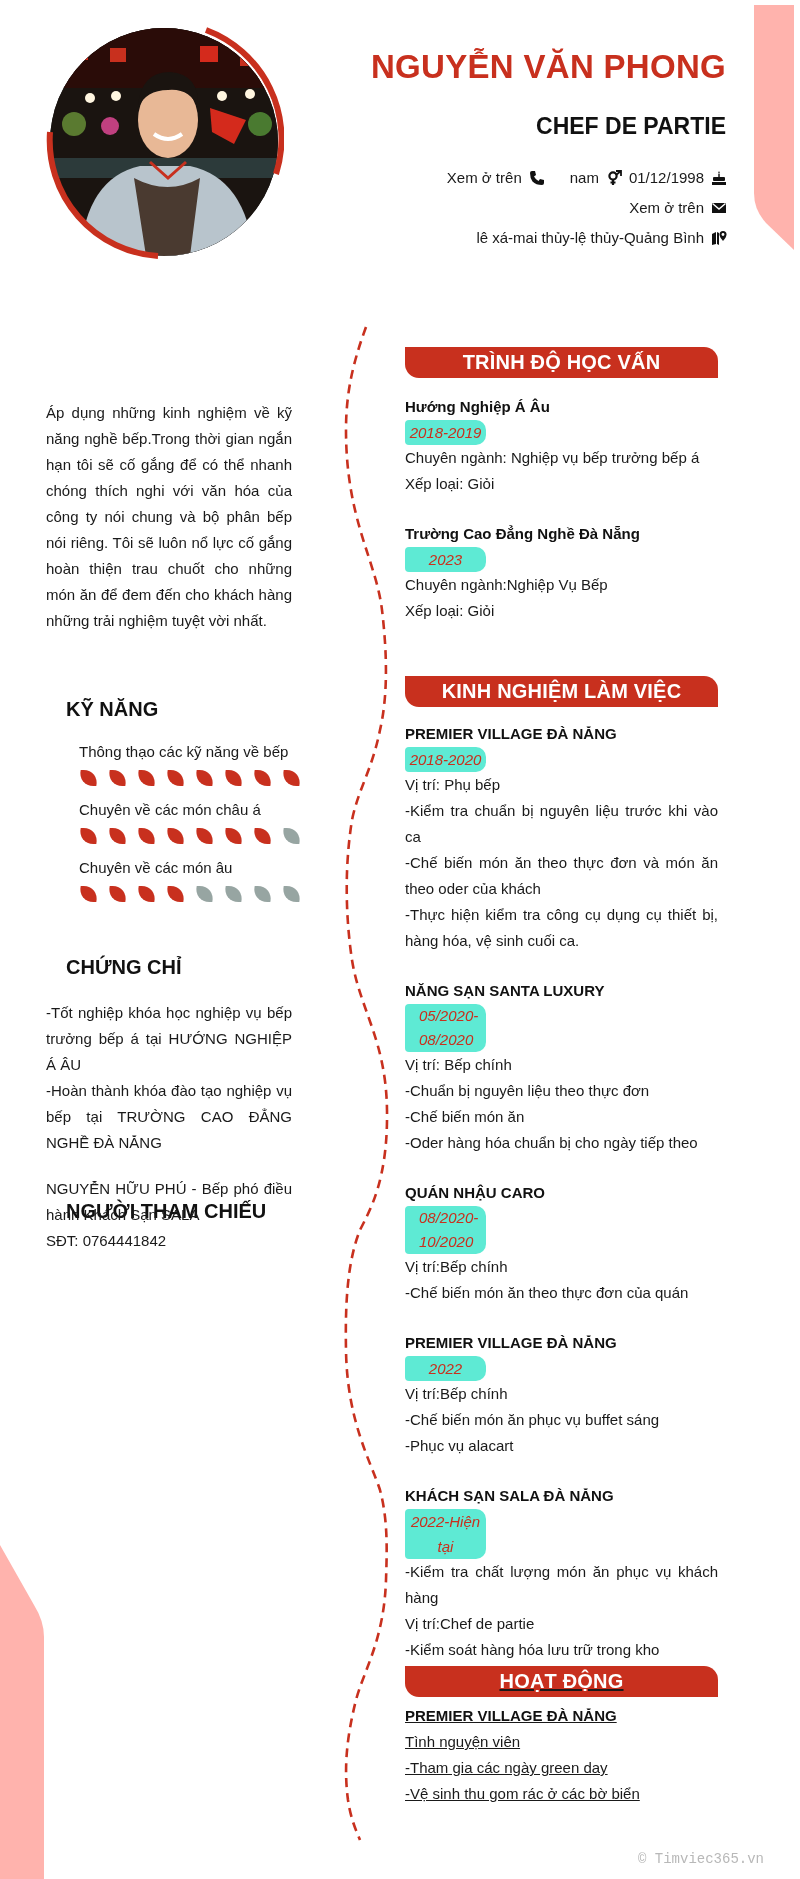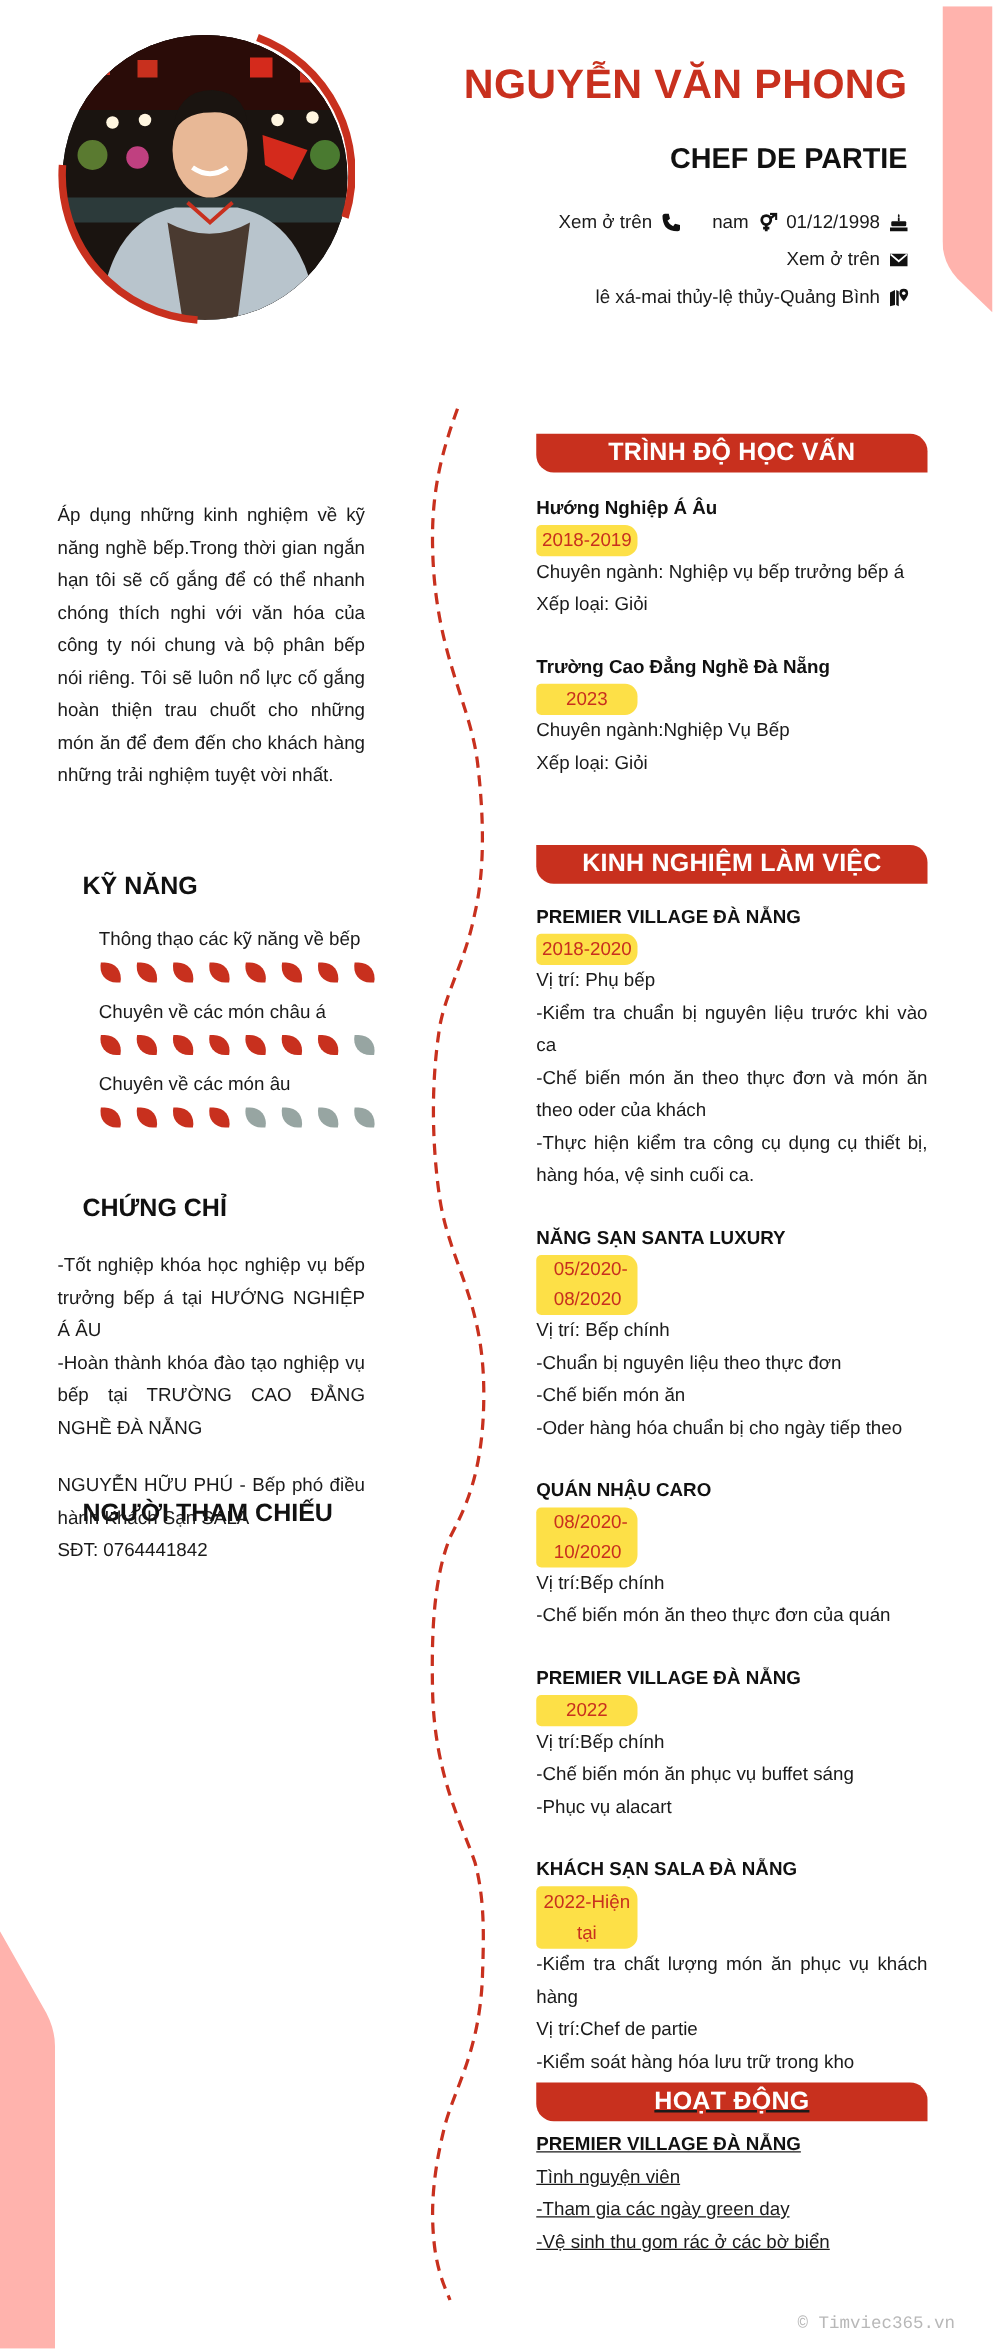--- a/index.html
+++ b/index.html
@@ -34,24 +34,24 @@
   .skills { top: 742px; margin-left: 33px; }
   .skill-label { font-size: 15px; line-height: 20px; margin-bottom: 8px; }
   .skill-dots { display: flex; gap: 10px; margin-bottom: 14px; }
   .leaf { width: 19px; height: 16px; border-radius: 0 16px 0 16px; transform: skewX(-12deg); }
   .leaf.on { background: #c8301e; }
   .leaf.off { background: #97a5a2; }
   .certs { top: 1000px; font-size: 15px; line-height: 26px; text-align: justify; }
   .refs { top: 1176px; font-size: 15px; line-height: 26px; text-align: justify; }
 
   
-  .right { position: absolute; left: 405px; width: 313px; margin-left: 24px; }
+  .right { position: absolute; left: 405px; width: 313px; }
   .section-bar { height: 31px; background: #c8301e; color: #ffffff; font-size: 20px; font-weight: bold; text-align: center; line-height: 31px; border-radius: 0 14px 0 14px; letter-spacing: 0.2px; }
   .entry-title { font-size: 15px; font-weight: bold; line-height: 26px; color: #111; }
-  .badge { display: inline-block; width: 81px; background: #fde047; color: #c8301e; font-size: 15px; line-height: 25px; text-align: center; border-radius: 4px 10px 10px 4px; }
+  .badge { display: inline-block; width: 81px; background: #5eead4; color: #c8301e; font-size: 15px; line-height: 25px; text-align: center; border-radius: 4px 10px 10px 4px; font-style: italic; }
   .line { font-size: 15px; line-height: 26px; text-align: justify; color: #1a1a1a; }
   .entry { margin-top: 18px; }
   .entry.first { margin-top: 14px; }
 
   .watermark { position: absolute; left: 638px; top: 1851px; font-family: "Liberation Mono", "DejaVu Sans Mono", monospace; font-size: 14px; color: #b8b8b8; white-space: nowrap; }
 </style>
 </head>
 <body>
 
 <svg class="deco-top-right" viewBox="0 0 40 245">

